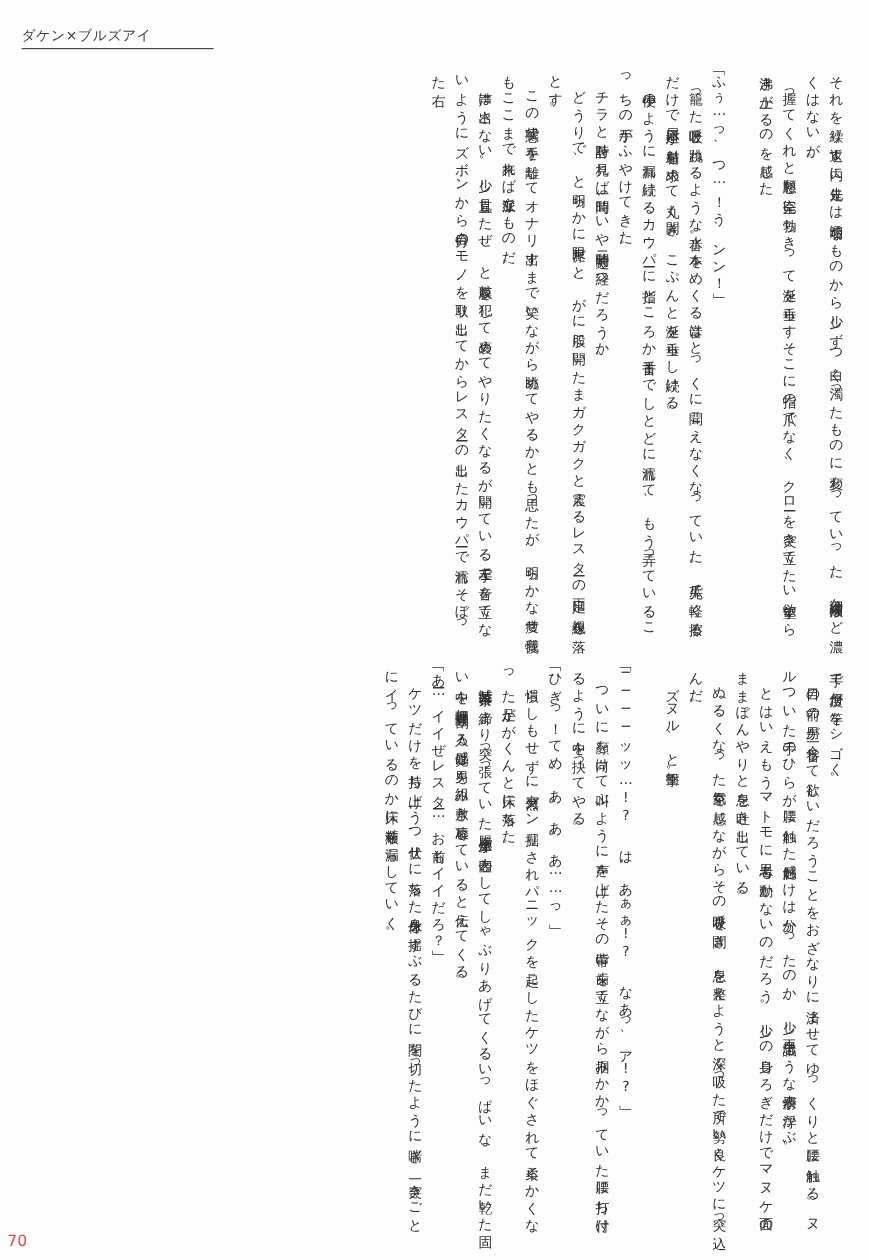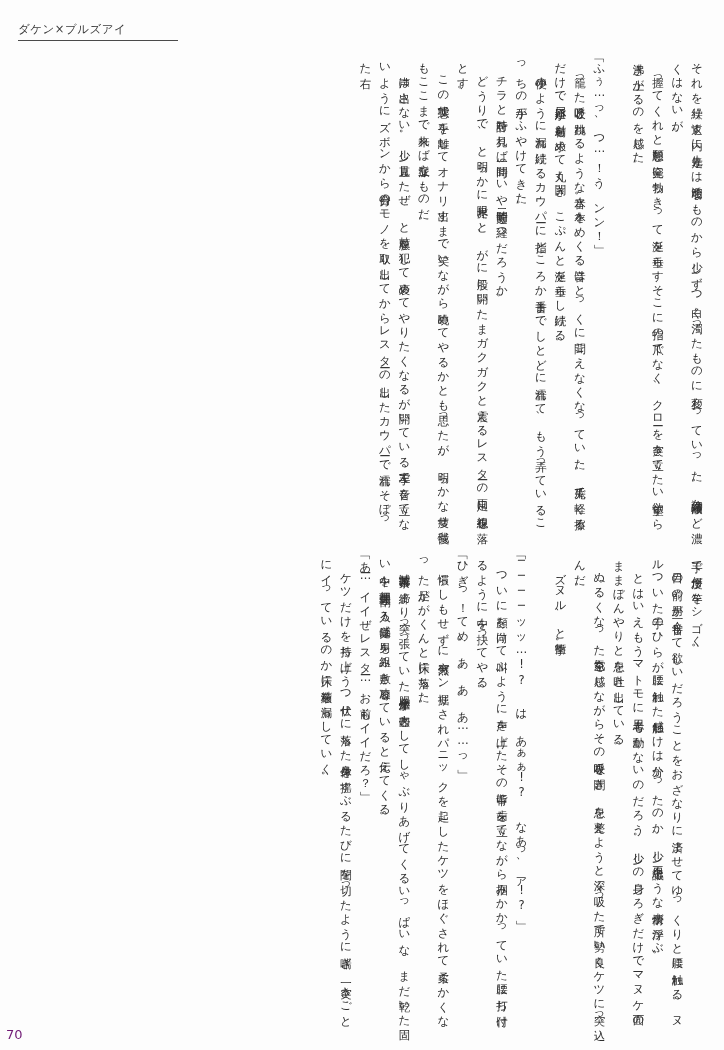--- a/index.html
+++ b/index.html
@@ -36,21 +36,21 @@
     white-space: nowrap;
     font-family: "DejaVu Sans", sans-serif;
   }
 
   
   #page-number {
     position: absolute;
     left: 6px;
     bottom: 8px;
     font-size: 13px;
-    color: #701a75;
+    color: #ef4444;
     font-family: "DejaVu Sans", sans-serif;
     text-align: right;
   }
 
   
   .vblock {
     position: absolute;
     writing-mode: vertical-rl;
     text-orientation: upright;
     font-family: "DejaVu Sans", "Liberation Sans", sans-serif;

